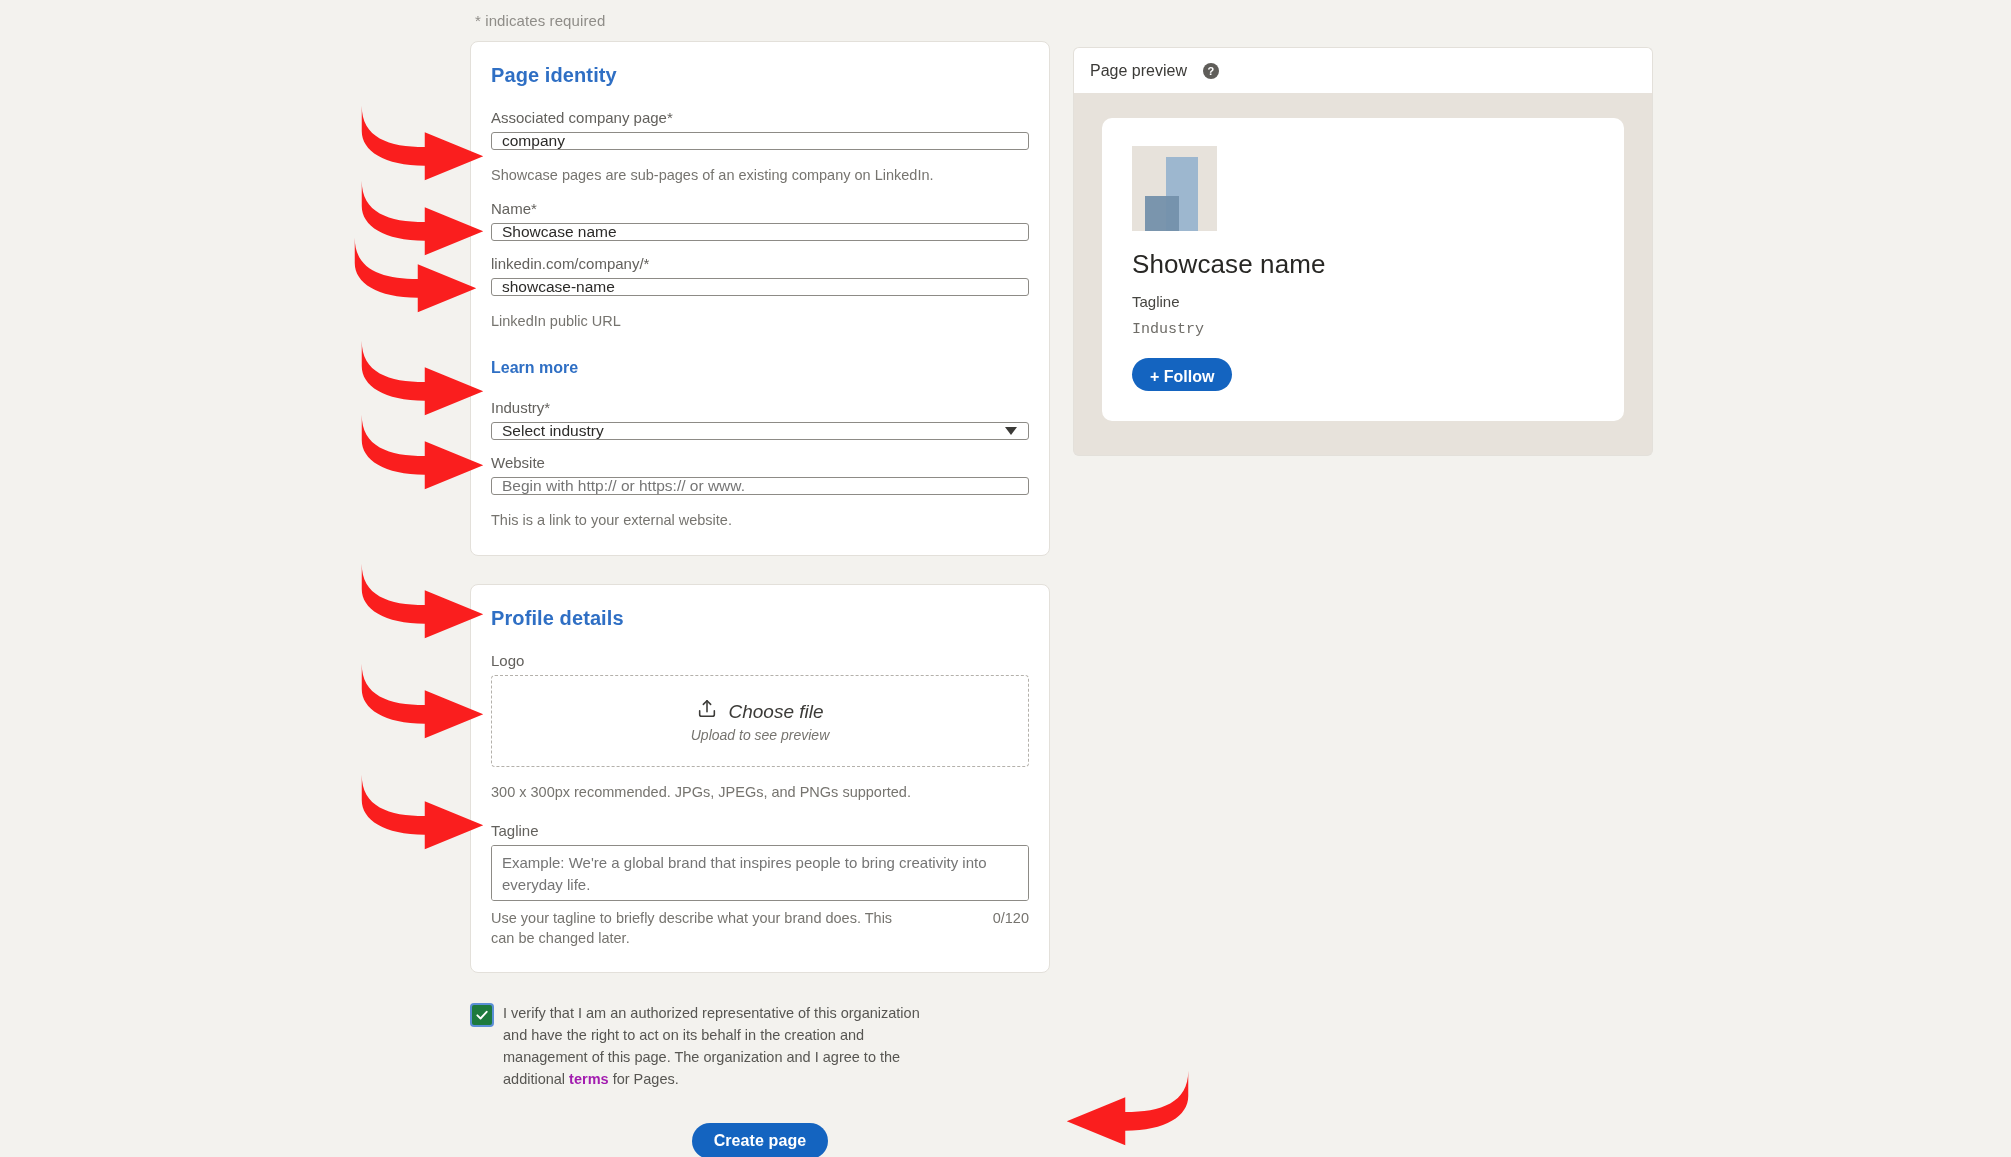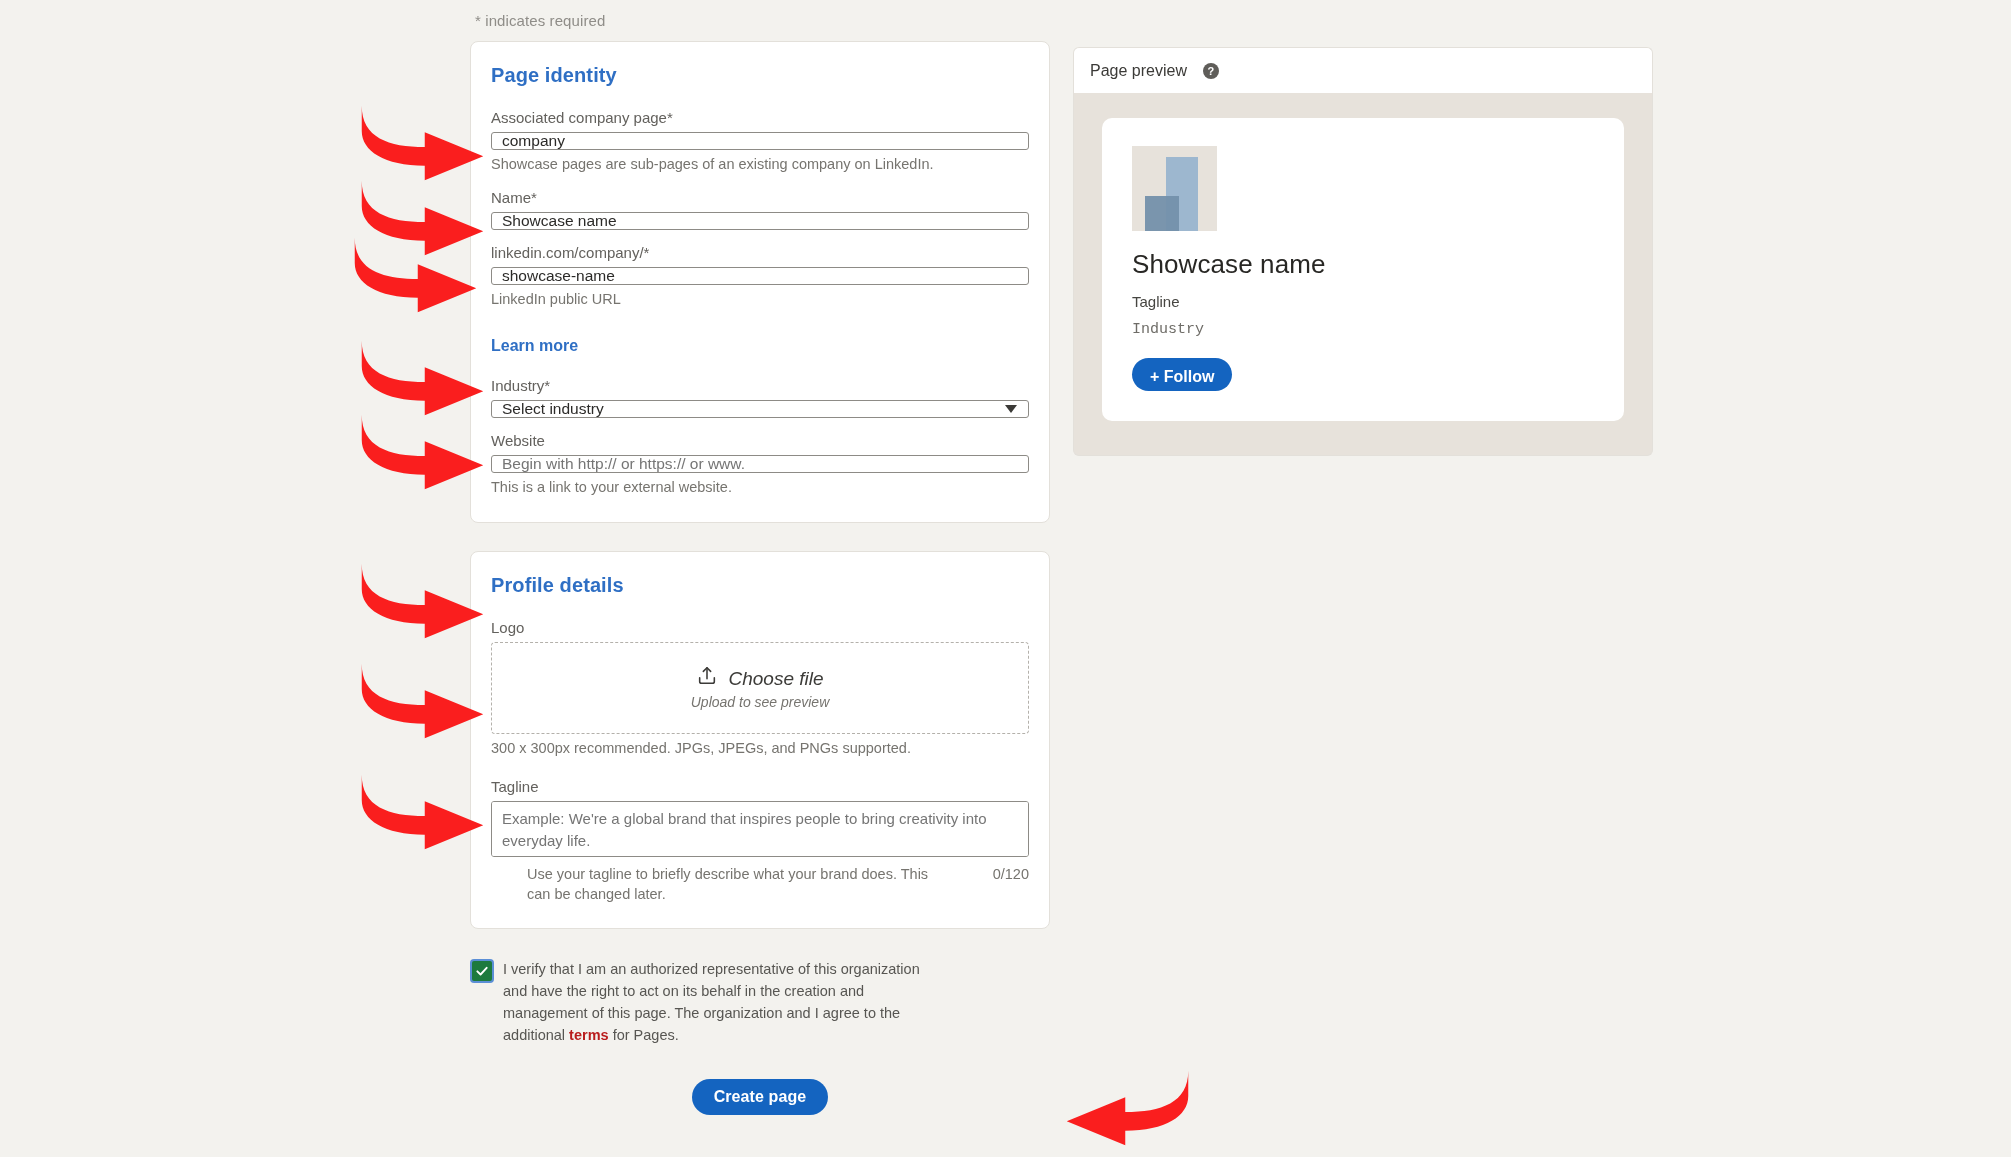--- a/index.html
+++ b/index.html
@@ -44,21 +44,21 @@
   .input {
     width:100%; height:18px;
     border:1px solid #8d8b86; border-radius:3px;
     background:#fff; padding:0 10px;
     font-family:"Liberation Sans", sans-serif;
     font-size:15.5px; color:#2b2a28; line-height:32px;
   }
   .input.placeholder { color:#8b8986; }
 
   .helper {
-    font-size:14.5px; color:#76746f; margin-top:5px; line-height:1.35;
+    font-size:14.5px; color:#76746f; margin-top:16px; line-height:1.35;
   }
 
   .link-blue {
     display:inline-block; color:#2f6fc4; font-weight:700; font-size:16px;
     margin-top:14px; margin-bottom:4px; cursor:pointer;
   }
 
   
   .select-wrap { position:relative; }
   .select-wrap .caret {
@@ -82,39 +82,39 @@
   }
   .dz-sub { font-size:14px; color:#76746f; }
 
   
   .ta {
     width:100%; height:56px; resize:none;
     border:1px solid #8d8b86; border-radius:3px;
     padding:6px 10px; font-family:"Liberation Sans", sans-serif;
     font-size:15px; color:#8b8986; line-height:1.45; background:#fff;
   }
-  .ta-foot { display:flex; justify-content:space-between; gap:8px; margin-top:4px;margin-left:36px; }
+  .ta-foot { display:flex; justify-content:space-between; gap:8px; margin-top:4px; }
   .ta-foot .helper { margin-top:0; max-width:420px; }
   .counter { font-size:14.5px; color:#76746f; white-space:nowrap; padding-top:1px;}
 
   
   .consent {
     display:flex; gap:11px; align-items:flex-start;
     margin-top:30px; padding-left:2px;
   }
   .checkbox {
     width:20px;height:20px;flex:0 0 20px; margin-top:2px;
     background:#1d7a3e; border-radius:2px;
     box-shadow:0 0 0 2px #5b8fd6;
     display:flex;align-items:center;justify-content:center;
   }
   .consent-text {
     font-size:14.5px; color:#575652; line-height:1.5; max-width:430px;
   }
-  .consent-text .terms { color:#b91c1c; font-weight:700; }
+  .consent-text .terms { color:#a21caf; font-weight:700; }
 
   
   .create-row { margin-top:33px; display:flex; justify-content:center; }
   .btn-primary {
     background:#1464c0; color:#fff; border:none; border-radius:20px;
     height:36px; padding:0 22px; font-size:16px; font-weight:700;
     font-family:"Liberation Sans", sans-serif; cursor:pointer;
     letter-spacing:.1px;
   }
 

